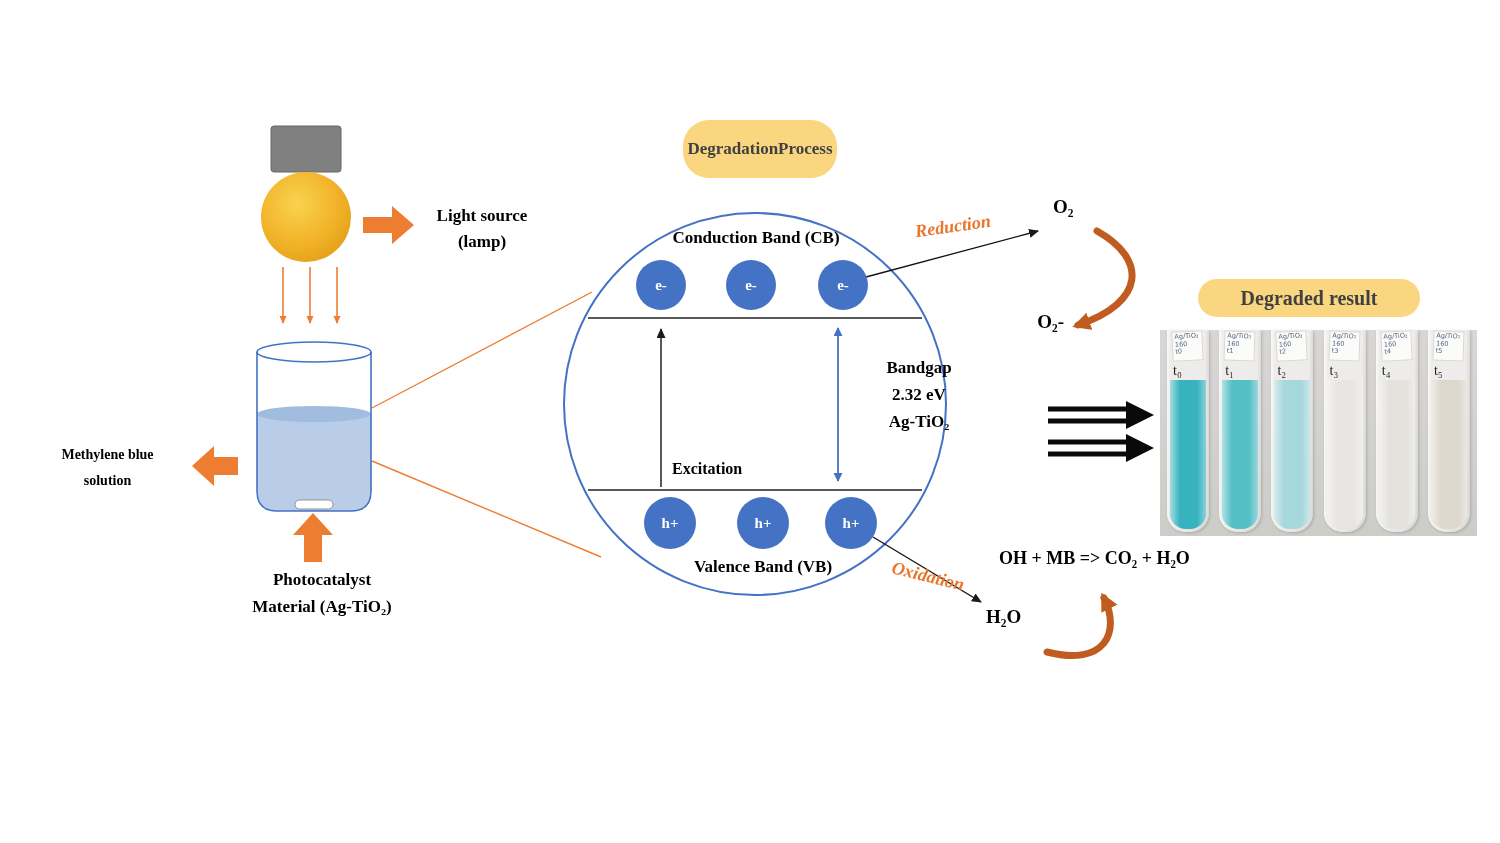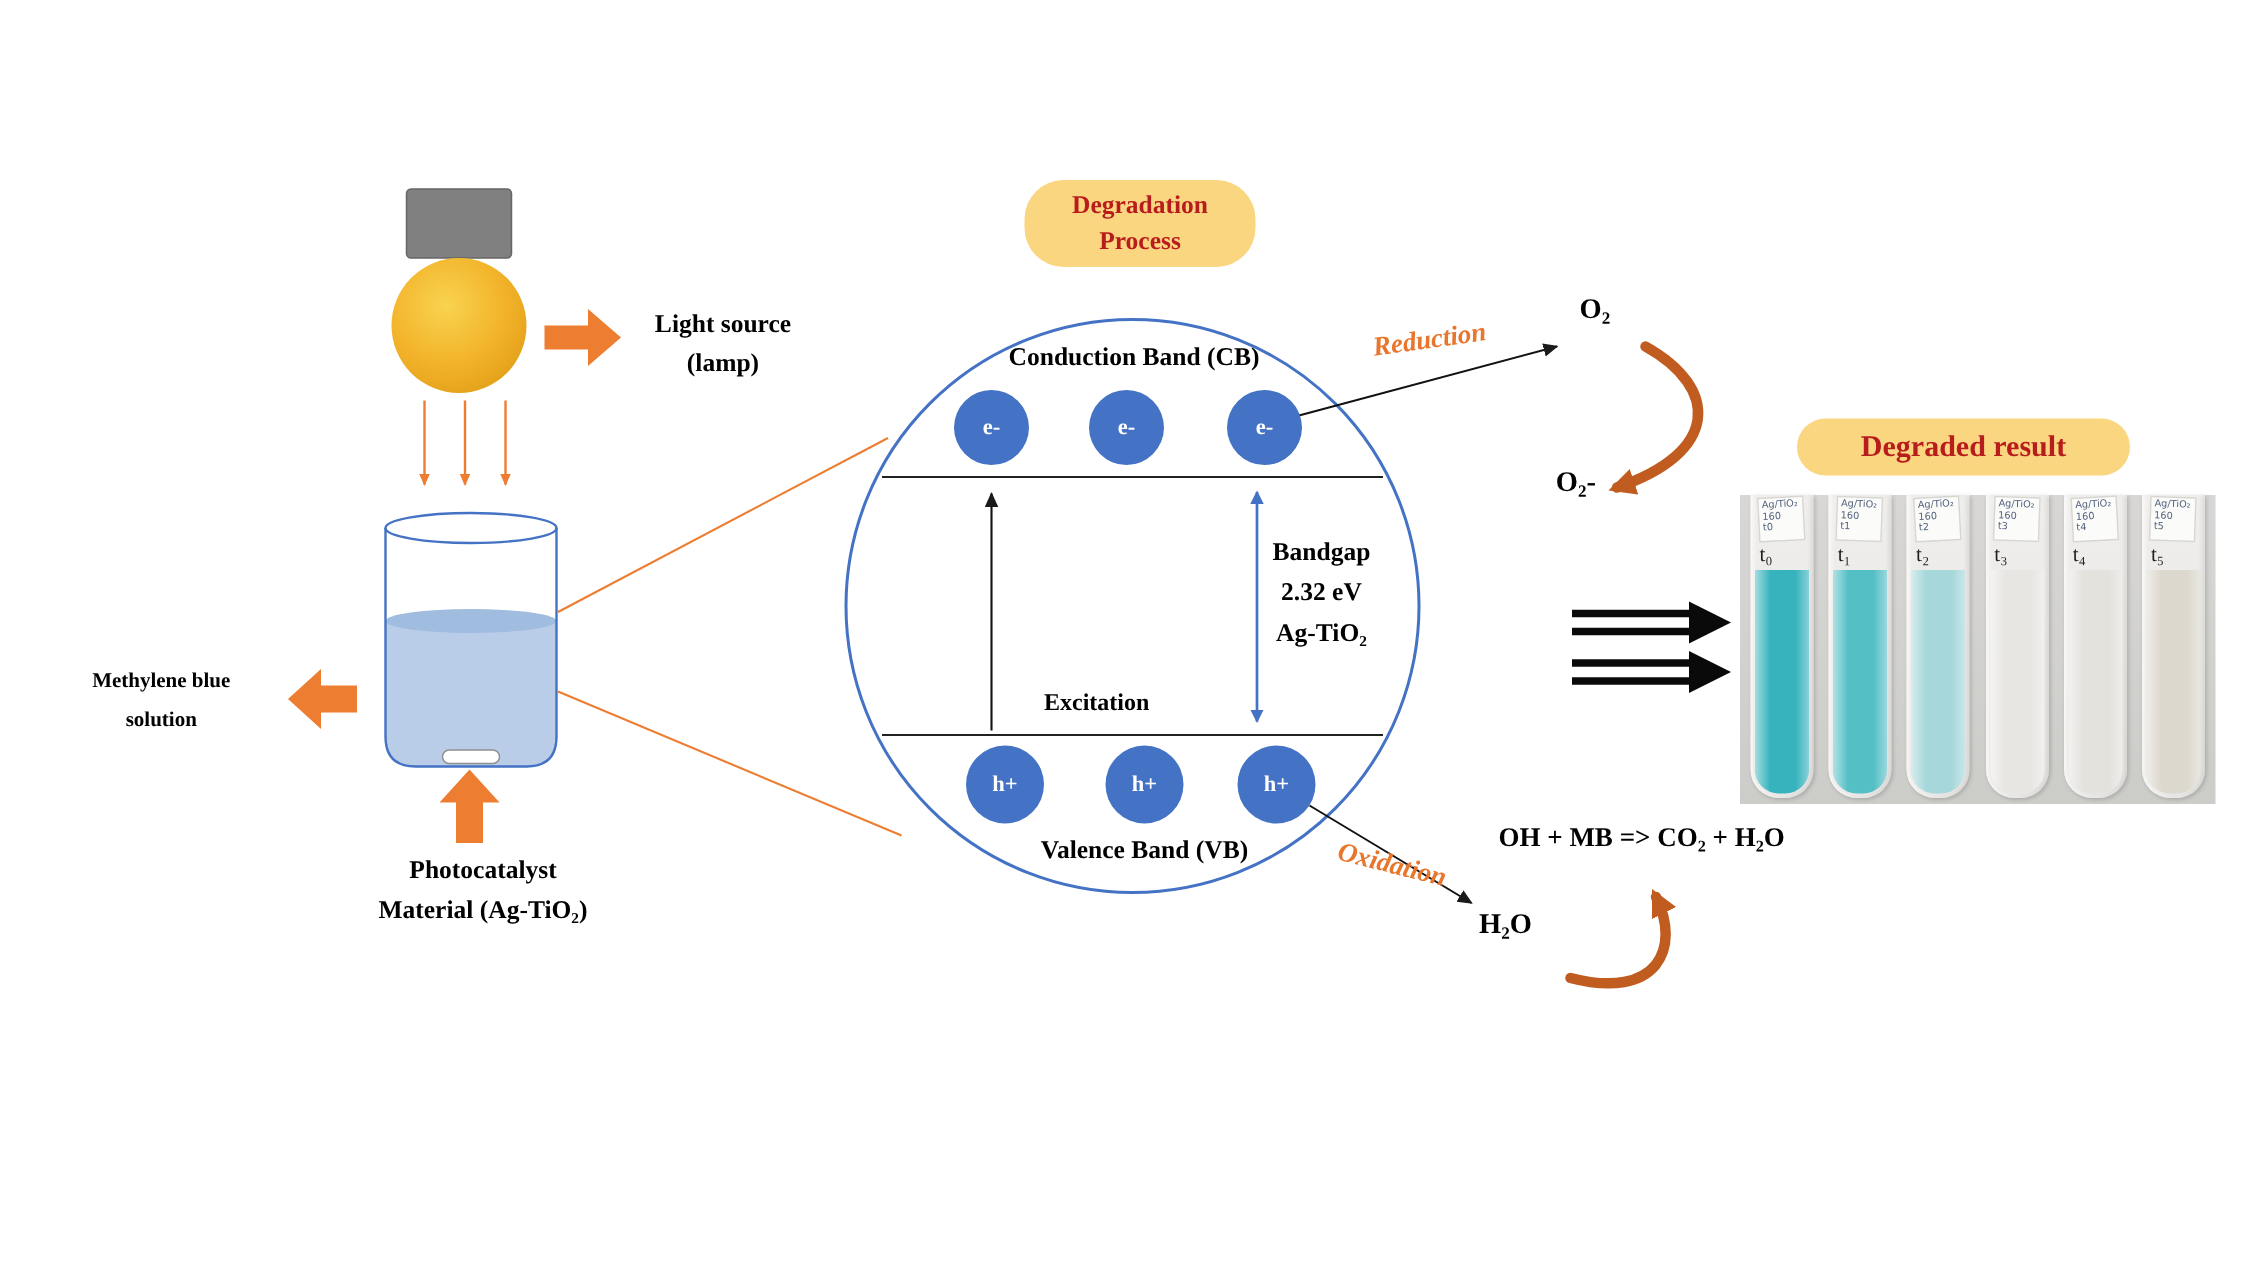--- a/index.html
+++ b/index.html
@@ -6,29 +6,29 @@
   body { background:#ffffff; font-family:"Liberation Serif","DejaVu Serif",serif; }
   #canvas { position:relative; width:1500px; height:843px; background:#fff; overflow:hidden; }
   #shapes { position:absolute; left:0; top:0; width:1500px; height:843px; }
 
   .lbl { position:absolute; font-weight:700; color:#000; text-align:center; }
 
   #lbl-light      { left:412px; top:203px; width:140px; font-size:17px; line-height:26px; }
   #lbl-methylene  { left:25px;  top:442px; width:165px; font-size:14px; line-height:26px; }
   #lbl-photocat   { left:212px; top:566px; width:220px; font-size:17px; line-height:27px; }
 
-  .ybox { position:absolute; display:flex; flex-direction:column; align-items:center; justify-content:center;
-          font-weight:700; color:#b91c1c; text-align:center; }
+  .ybox { position:absolute; display:flex; flex-direction:row; align-items:center; justify-content:center;
+          font-weight:700; color:#404040; text-align:center; }
   #box-process { left:683px; top:120px; width:154px; height:58px; border-radius:26px; font-size:17px; line-height:24px; }
   #box-result  { left:1198px; top:279px; width:222px; height:38px; border-radius:19px; font-size:20px; }
 
   #lbl-cb        { left:640px; top:228px; width:232px; font-size:17px; }
   #lbl-vb        { left:650px; top:557px; width:226px; font-size:17px; }
-  #lbl-bandgap   { left:824px; top:354px; width:114px; font-size:17px; line-height:27px; }
-  #lbl-excitation{ left:672px; top:460px; width:100px; font-size:16px; text-align:left;margin-left:24px; }
+  #lbl-bandgap   { left:862px; top:354px; width:114px; font-size:17px; line-height:27px; }
+  #lbl-excitation{ left:672px; top:460px; width:100px; font-size:16px; text-align:left; }
 
   .carrier { position:absolute; border-radius:50%; background:#4472c4; color:#fff; font-weight:700;
              font-size:15px; display:flex; align-items:center; justify-content:center; }
   .ecir { width:50px; height:50px; }
   .hcir { width:52px; height:52px; }
   #e1{left:636px;top:260px} #e2{left:726px;top:260px} #e3{left:818px;top:260px}
   #h1{left:644px;top:497px} #h2{left:737px;top:497px} #h3{left:825px;top:497px}
 
   #lbl-reduction { left:903px; top:216px; width:100px; font-size:18px; font-style:italic; color:#e8762c; transform:rotate(-8deg); }
   #lbl-oxidation { left:878px; top:566px; width:100px; font-size:18px; font-style:italic; color:#e8762c; transform:rotate(14deg); }

